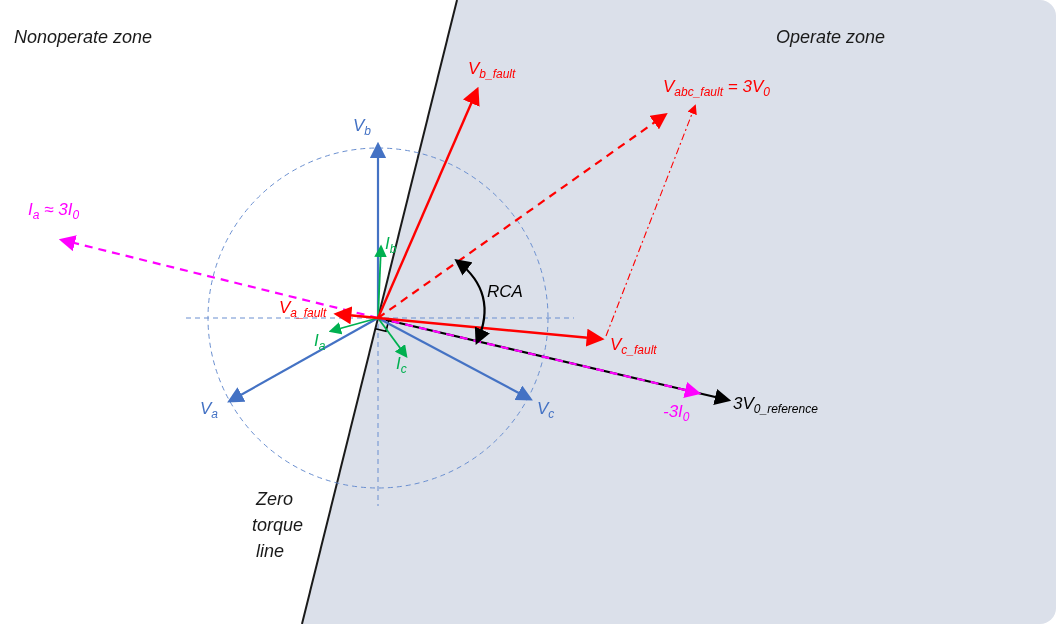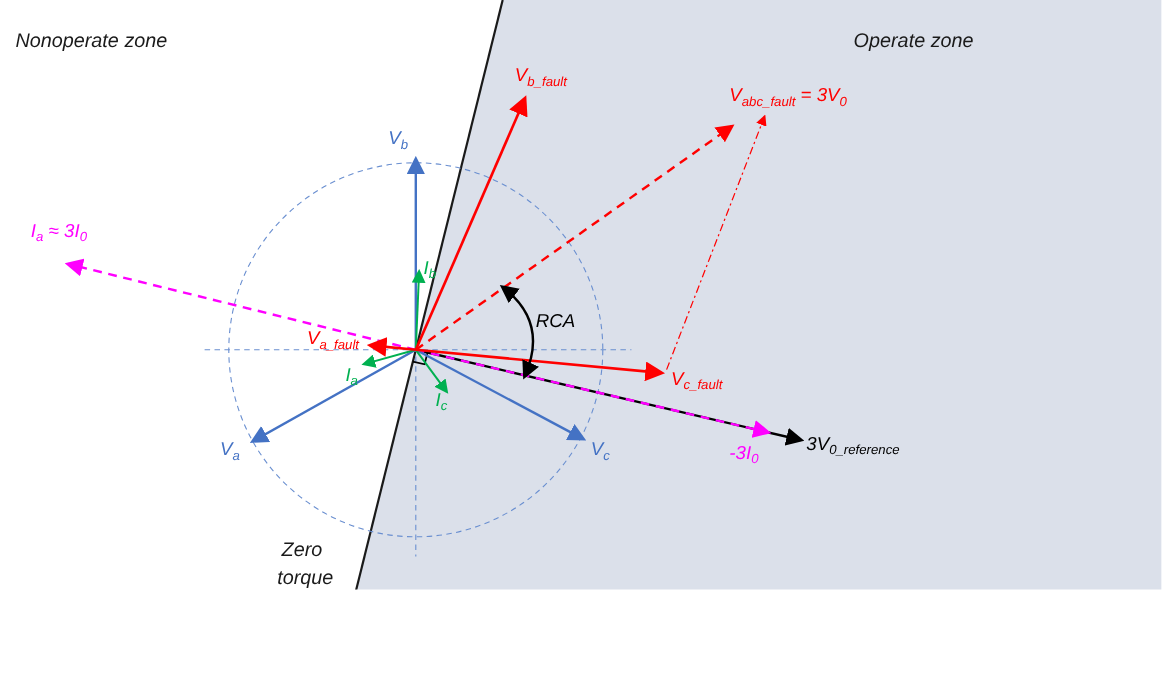--- a/index.html
+++ b/index.html
@@ -1,21 +1,22 @@
 <!DOCTYPE html>
 <html><head>
 <meta charset="utf-8">
 <style>
   html, body { margin: 0; padding: 0; background: #ffffff; }
   .stage {
     position: relative;
     width: 1056px;
-    height: 536px;
+    height: 624px;
     font-family: "Liberation Sans", sans-serif;
     overflow: hidden;
+    border-radius: 16px;
   }
   svg text {
     font-family: "Liberation Sans", sans-serif;
     font-style: italic;
   }
   .zone-label { font-size: 18px; fill: #1a1a1a; }
   .vec-label  { font-size: 17px; }
   .sub        { font-size: 12px; }
 </style>
 </head>

